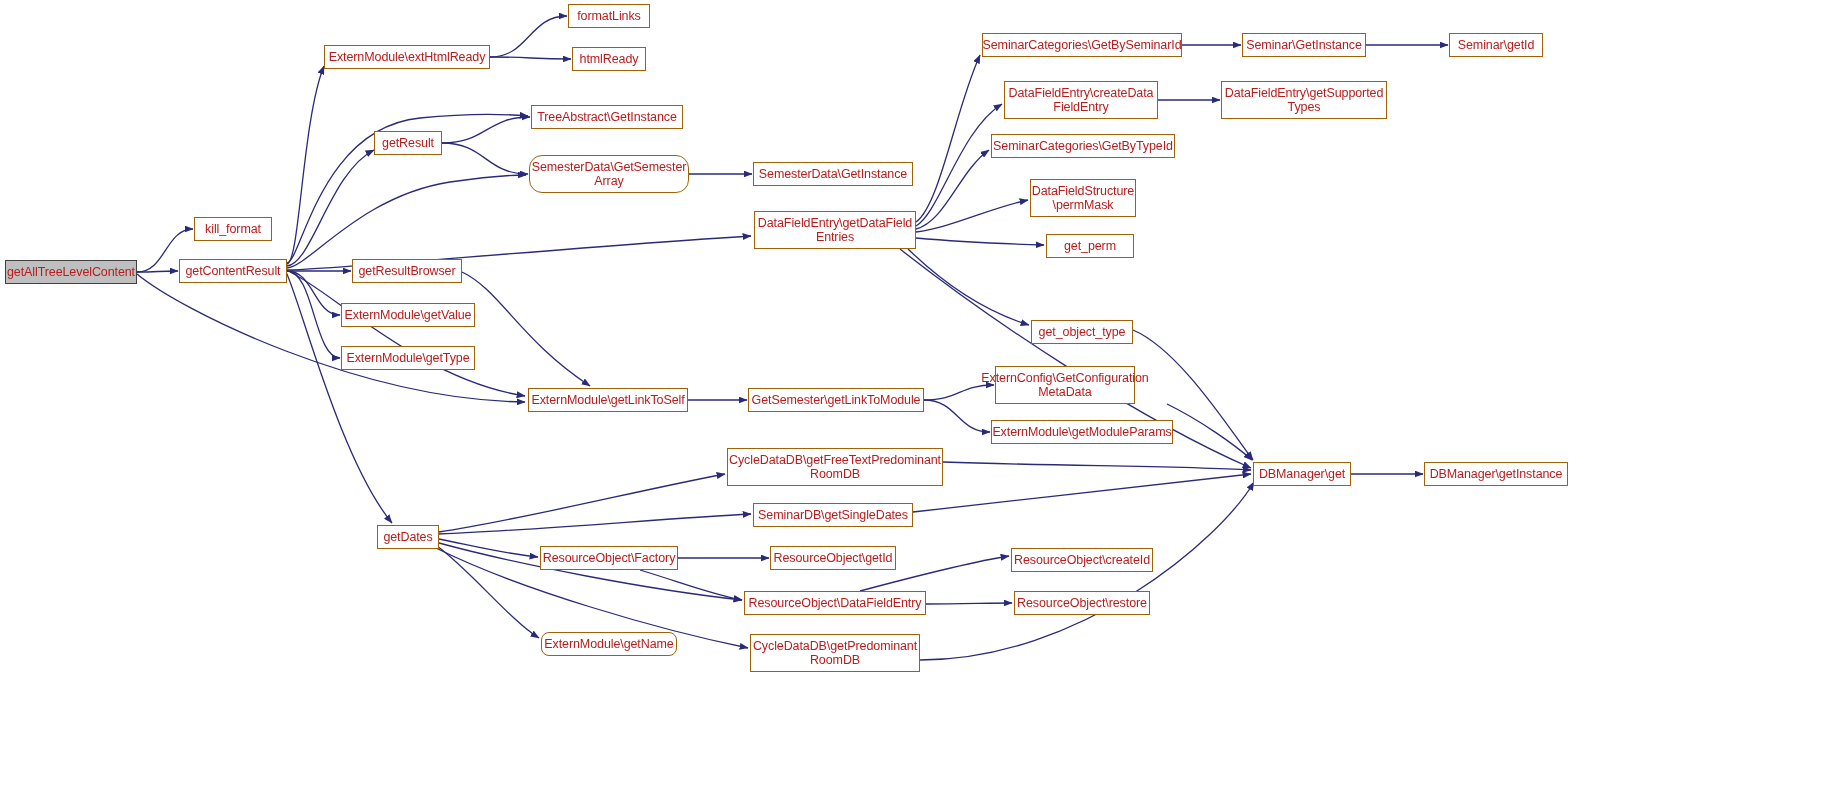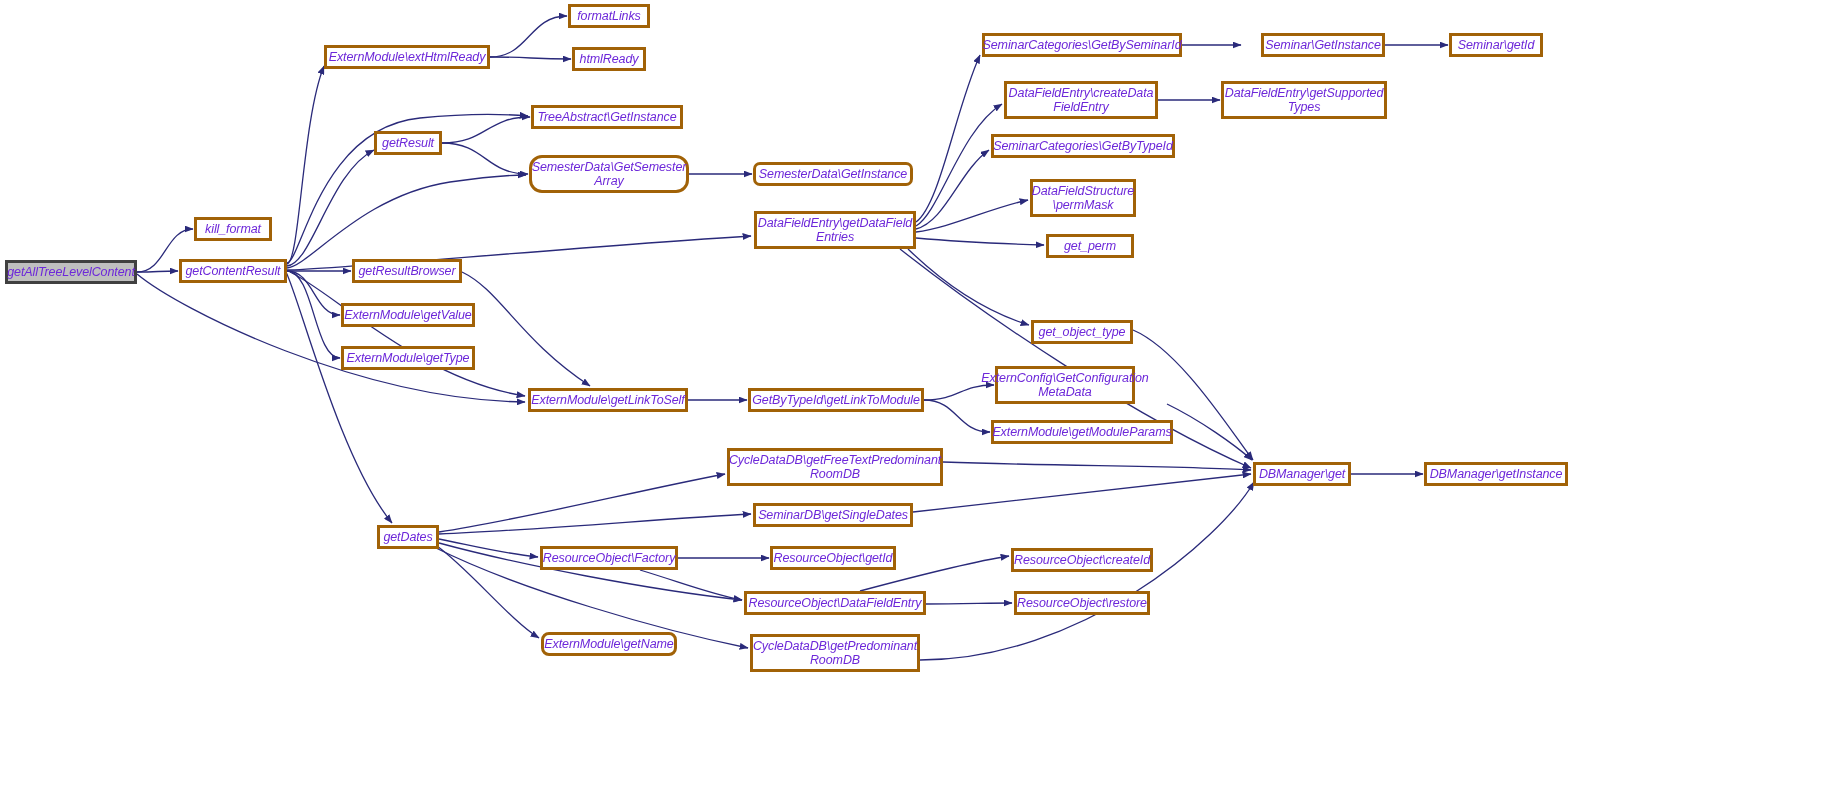--- a/index.html
+++ b/index.html
@@ -1,22 +1,22 @@
 <!DOCTYPE html>
 <html><head>
 <meta charset="utf-8">
 <style>
   html,body{margin:0;padding:0;background:#ffffff;}
   #canvas{position:relative;width:1844px;height:793px;background:#ffffff;
           font-family:"Liberation Sans", sans-serif;overflow:hidden;}
   svg#edges{position:absolute;left:0;top:0;width:1844px;height:793px;}
-  .node{position:absolute;box-sizing:border-box;border:3px solid #a16207;
-        background:#ffffff;color:#6d28d9;display:flex;align-items:center;
+  .node{position:absolute;box-sizing:border-box;border:1px solid #a16207;
+        background:#ffffff;color:#b91c1c;display:flex;align-items:center;
         justify-content:center;text-align:center;line-height:1.12;
-        font-size:12.5px;letter-spacing:-0.1px;padding:1px 3px;font-style:italic;}
+        font-size:12.5px;letter-spacing:-0.1px;padding:1px 3px;}
   .node.root{background:#bfbfbf;border-color:#404040;}
   .node span{display:block;white-space:pre-line;}
 </style>
 </head>
 <body>
 
 <div id="canvas">
   <svg id="edges" viewBox="0 0 1844 793" preserveAspectRatio="none">
     <defs>
       <marker id="ah" markerWidth="9" markerHeight="7" refX="8.4" refY="3.5" orient="auto" markerUnits="userSpaceOnUse">
@@ -96,31 +96,31 @@
       <div class="node" style="left: 374px; top: 131px; width: 68px; height: 24px;">
         <span>getResult</span>
       </div>
       <div class="node" style="left: 531px; top: 105px; width: 152px; height: 24px;">
         <span>TreeAbstract\GetInstance</span>
       </div>
       <div class="node" style="left: 529px; top: 155px; width: 160px; height: 38px; border-radius: 13px;">
         <span>SemesterData\GetSemester
 Array</span>
       </div>
-      <div class="node" style="left: 753px; top: 162px; width: 160px; height: 24px; border-radius: 7px;">
+      <div class="node" style="left: 753px; top: 162px; width: 160px; height: 24px;">
         <span>SemesterData\GetInstance</span>
       </div>
       <div class="node" style="left: 754px; top: 211px; width: 162px; height: 38px;">
         <span>DataFieldEntry\getDataField
 Entries</span>
       </div>
       <div class="node" style="left: 982px; top: 33px; width: 200px; height: 24px;">
         <span>SeminarCategories\GetBySeminarId</span>
       </div>
-      <div class="node" style="left: 1242px; top: 33px; width: 124px; height: 24px; margin-left: 19px;">
+      <div class="node" style="left: 1242px; top: 33px; width: 124px; height: 24px;">
         <span>Seminar\GetInstance</span>
       </div>
       <div class="node" style="left: 1449px; top: 33px; width: 94px; height: 24px;">
         <span>Seminar\getId</span>
       </div>
       <div class="node" style="left: 1004px; top: 81px; width: 154px; height: 38px;">
         <span>DataFieldEntry\createData
 FieldEntry</span>
       </div>
       <div class="node" style="left: 1221px; top: 81px; width: 166px; height: 38px;">
@@ -146,21 +146,21 @@
       <div class="node" style="left: 341px; top: 303px; width: 134px; height: 24px;">
         <span>ExternModule\getValue</span>
       </div>
       <div class="node" style="left: 341px; top: 346px; width: 134px; height: 24px;">
         <span>ExternModule\getType</span>
       </div>
       <div class="node" style="left: 528px; top: 388px; width: 160px; height: 24px;">
         <span>ExternModule\getLinkToSelf</span>
       </div>
       <div class="node" style="left: 748px; top: 388px; width: 176px; height: 24px;">
-        <span>GetByTypeId\getLinkToModule</span>
+        <span>GetSemester\getLinkToModule</span>
       </div>
       <div class="node" style="left: 995px; top: 366px; width: 140px; height: 38px;">
         <span>ExternConfig\GetConfiguration
 MetaData</span>
       </div>
       <div class="node" style="left: 991px; top: 420px; width: 182px; height: 24px;">
         <span>ExternModule\getModuleParams</span>
       </div>
       <div class="node" style="left: 377px; top: 525px; width: 62px; height: 24px;">
         <span>getDates</span>

